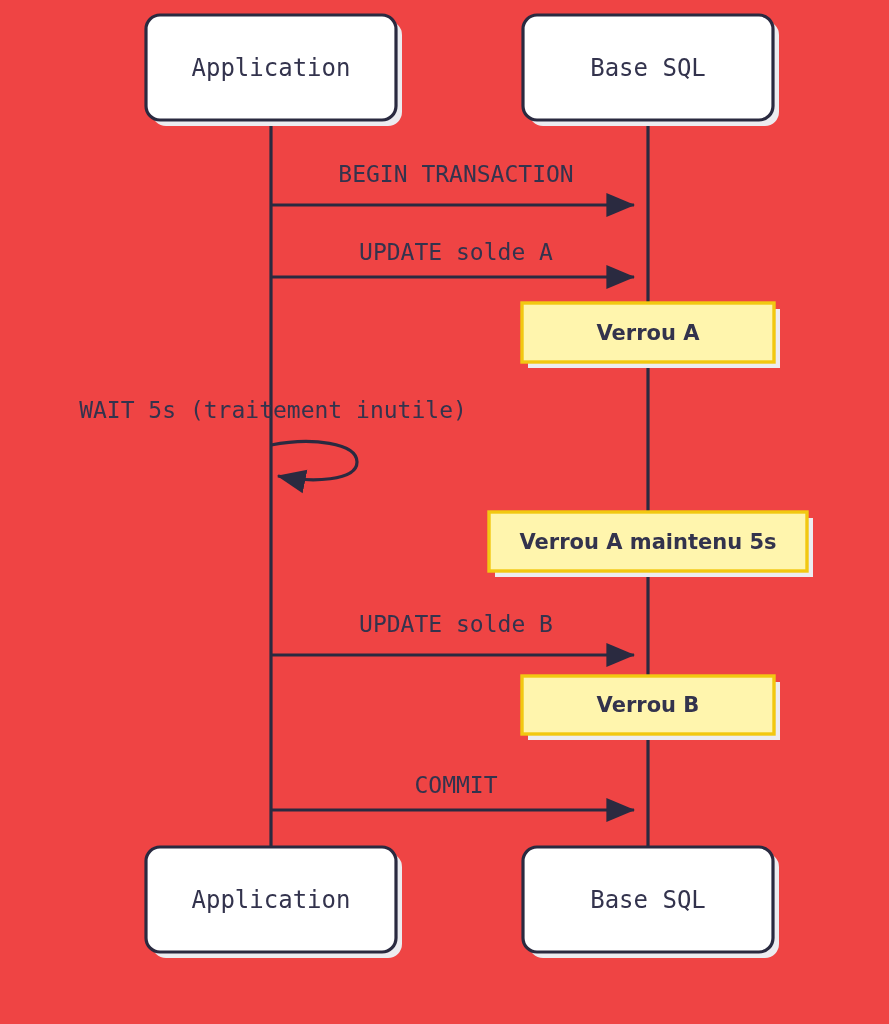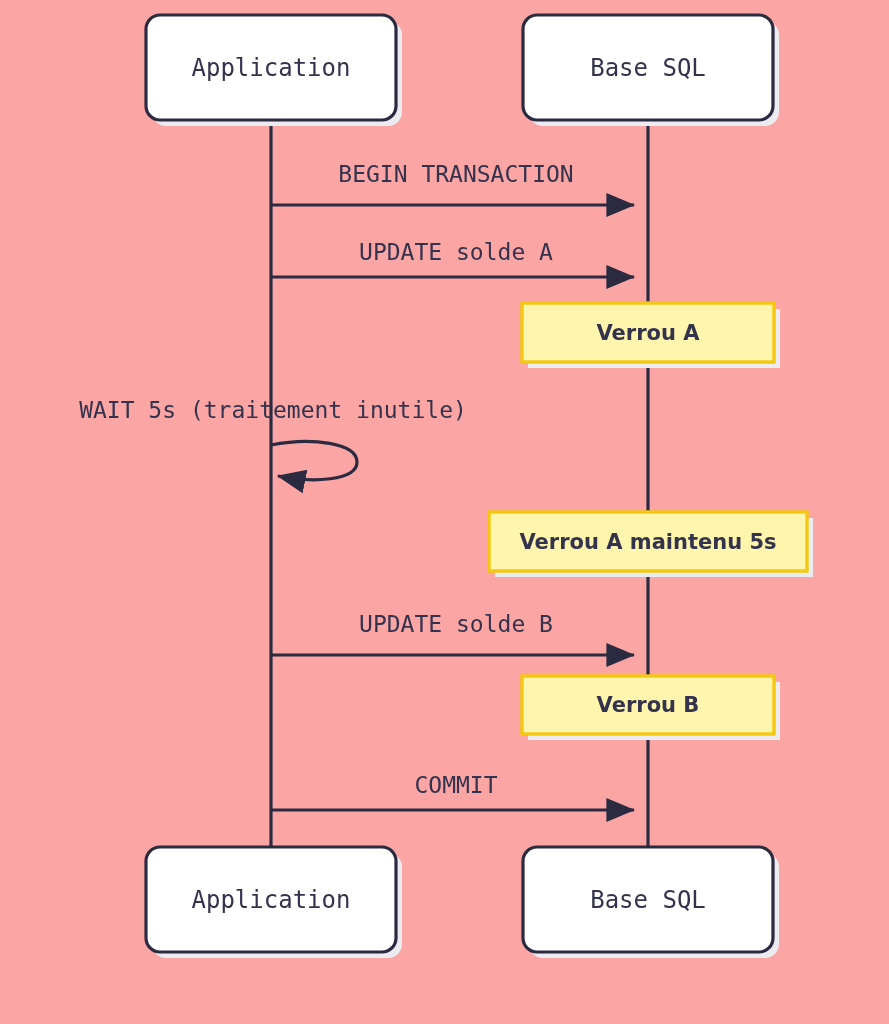--- a/index.html
+++ b/index.html
@@ -7,21 +7,21 @@
     padding: 0;
     background: #ffffff;
   }
   body {
     font-family: "DejaVu Sans Mono", "Liberation Mono", monospace;
   }
   #canvas {
     position: relative;
     width: 889px;
     height: 1024px;
-    background: #fca5a5;
+    background: #ef4444;
     overflow: hidden;
   }
   #diagram-svg {
     position: absolute;
     top: 0;
     left: 0;
     width: 889px;
     height: 1024px;
   }
   .participant-box {

